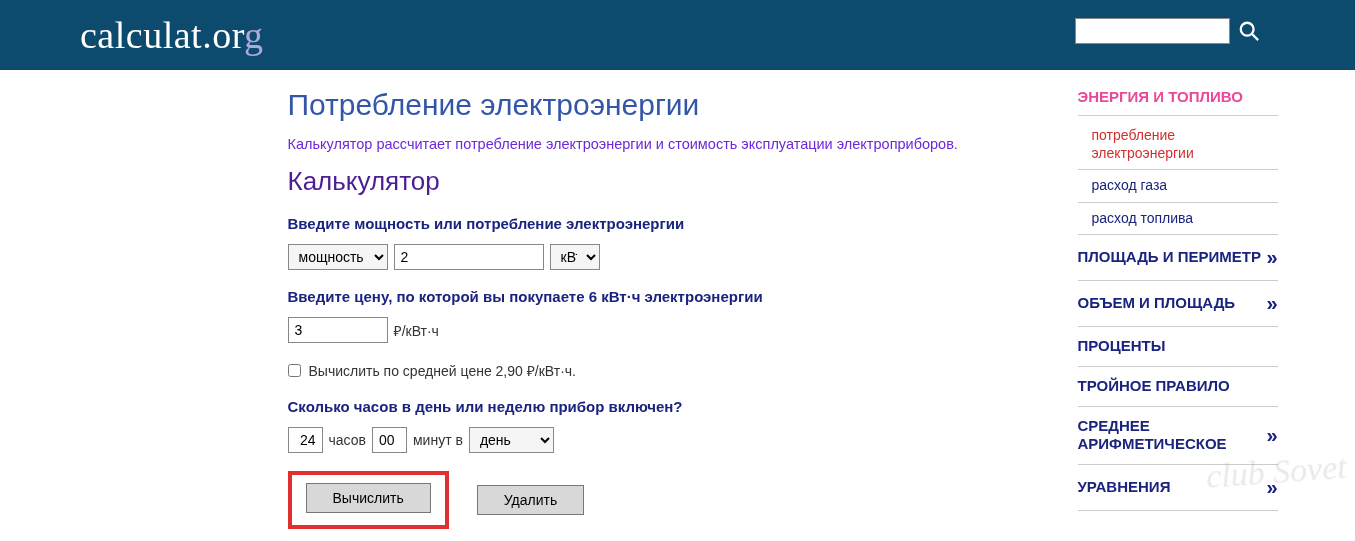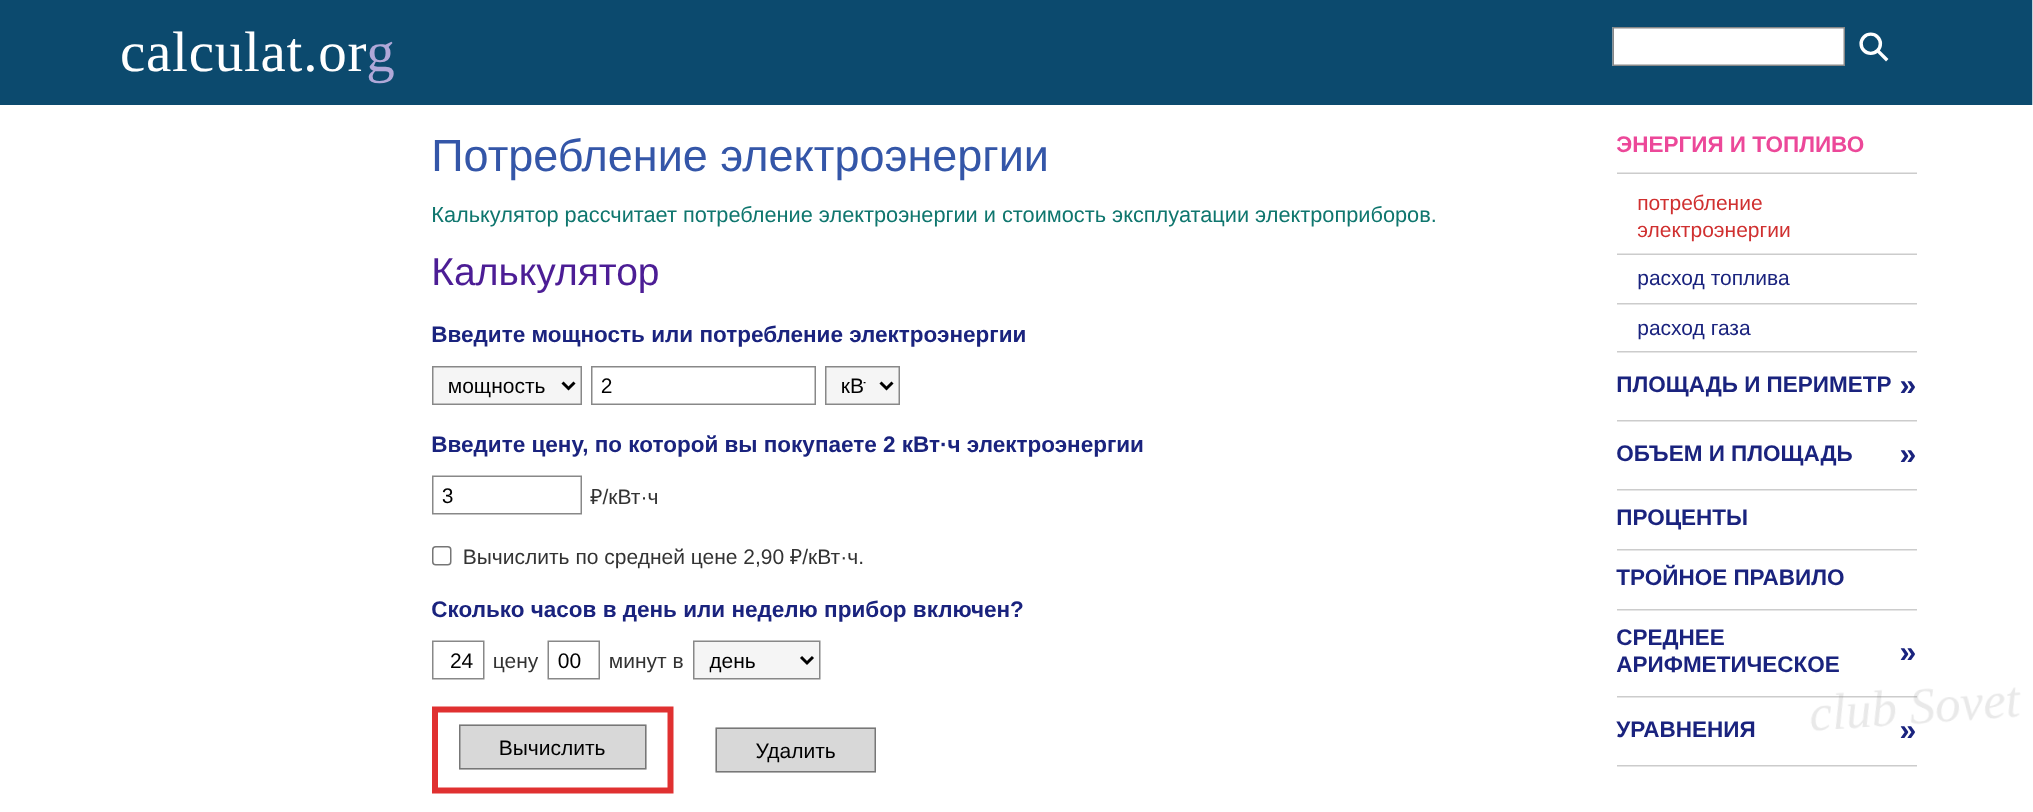--- a/index.html
+++ b/index.html
@@ -59,21 +59,21 @@
   }
   h1.title {
     font-family: Tahoma, Geneva, sans-serif;
     font-weight: normal;
     font-size: 30px;
     color: #3456a8;
     margin-bottom: 14px;
   }
   .desc {
     font-size: 14.5px;
-    color: #0f766e;
+    color: #6d28d9;
     margin-bottom: 14px;
   }
   h2.subtitle {
     font-family: Tahoma, Geneva, sans-serif;
     font-weight: normal;
     font-size: 26px;
     color: #4c1d95;
     margin-bottom: 18px;
   }
   .field-label {
@@ -193,34 +193,34 @@
     <div class="row">
       <select class="sel-type">
         <option>мощность</option>
       </select>
       <input type="text" class="inp-power" value="2" style="">
       <select class="sel-unit">
         <option>кВт</option>
       </select>
     </div>
 
-    <div class="field-label">Введите цену, по которой вы покупаете 2 кВт·ч электроэнергии</div>
+    <div class="field-label">Введите цену, по которой вы покупаете 6 кВт·ч электроэнергии</div>
     <div class="row">
       <input type="text" class="inp-price" value="3" style="">
       <span class="unit-text">₽/кВт·ч</span>
     </div>
     <div class="avg-row">
       <input type="checkbox" style="">
       <span>Вычислить по средней цене 2,90 ₽/кВт·ч.</span>
     </div>
 
     <div class="field-label">Сколько часов в день или неделю прибор включен?</div>
     <div class="row">
       <input type="text" class="inp-hours" value="24" style="">
-      <span class="unit-text">цену</span>
+      <span class="unit-text">часов</span>
       <input type="text" class="inp-minutes" value="00" style="">
       <span class="unit-text">минут в</span>
       <select class="sel-period">
         <option>день</option>
       </select>
     </div>
 
     <div class="btn-row">
       <span class="highlight-box">
         <button class="btn">Вычислить</button>
@@ -228,25 +228,25 @@
       <button class="btn">Удалить</button>
     </div>
   </div>
 
   <div class="sidebar">
     <div class="sb-group-title">ЭНЕРГИЯ И ТОПЛИВО</div>
     <div class="sb-item sub active">
       <span>потребление электроэнергии</span>
     </div>
     <div class="sb-item sub">
+      <span>расход газа</span>
+    </div>
+    <div class="sb-item sub">
       <span>расход топлива</span>
     </div>
-    <div class="sb-item sub">
-      <span>расход газа</span>
-    </div>
 
     <div class="sb-item heading">
       <span>ПЛОЩАДЬ И ПЕРИМЕТР</span>
       <span class="arrow">»</span>
     </div>
     <div class="sb-item heading">
       <span>ОБЪЕМ И ПЛОЩАДЬ</span>
       <span class="arrow">»</span>
     </div>
     <div class="sb-item heading">

